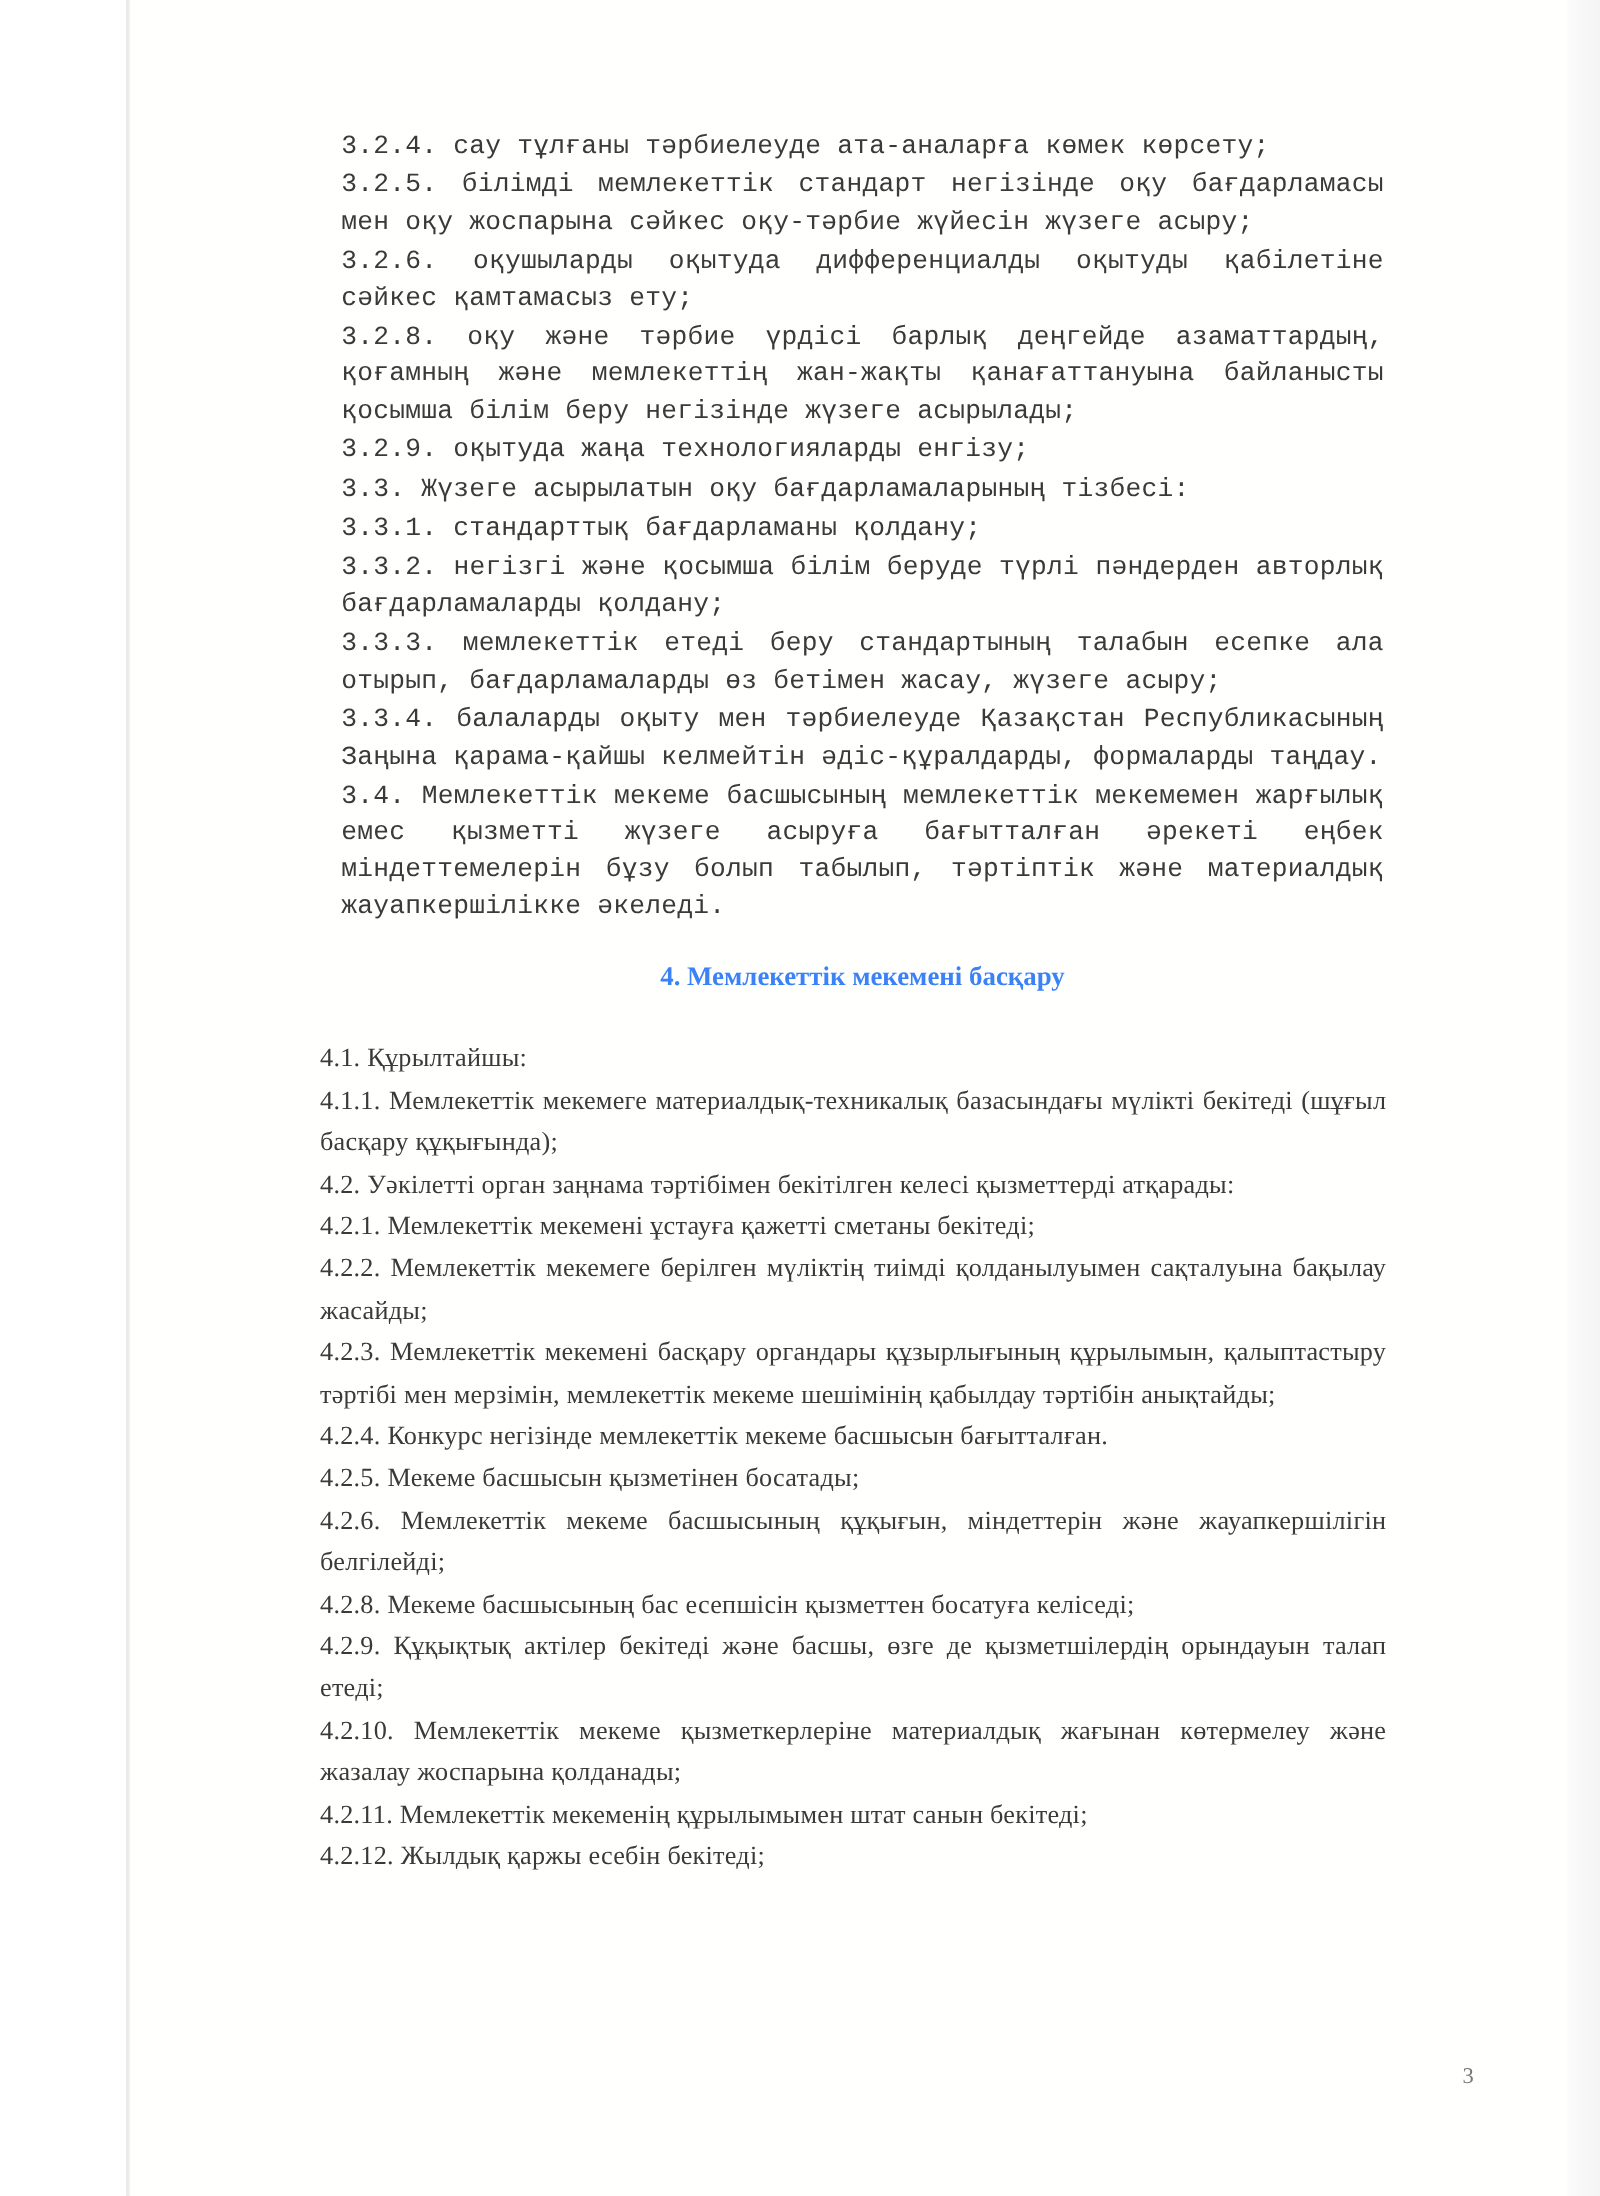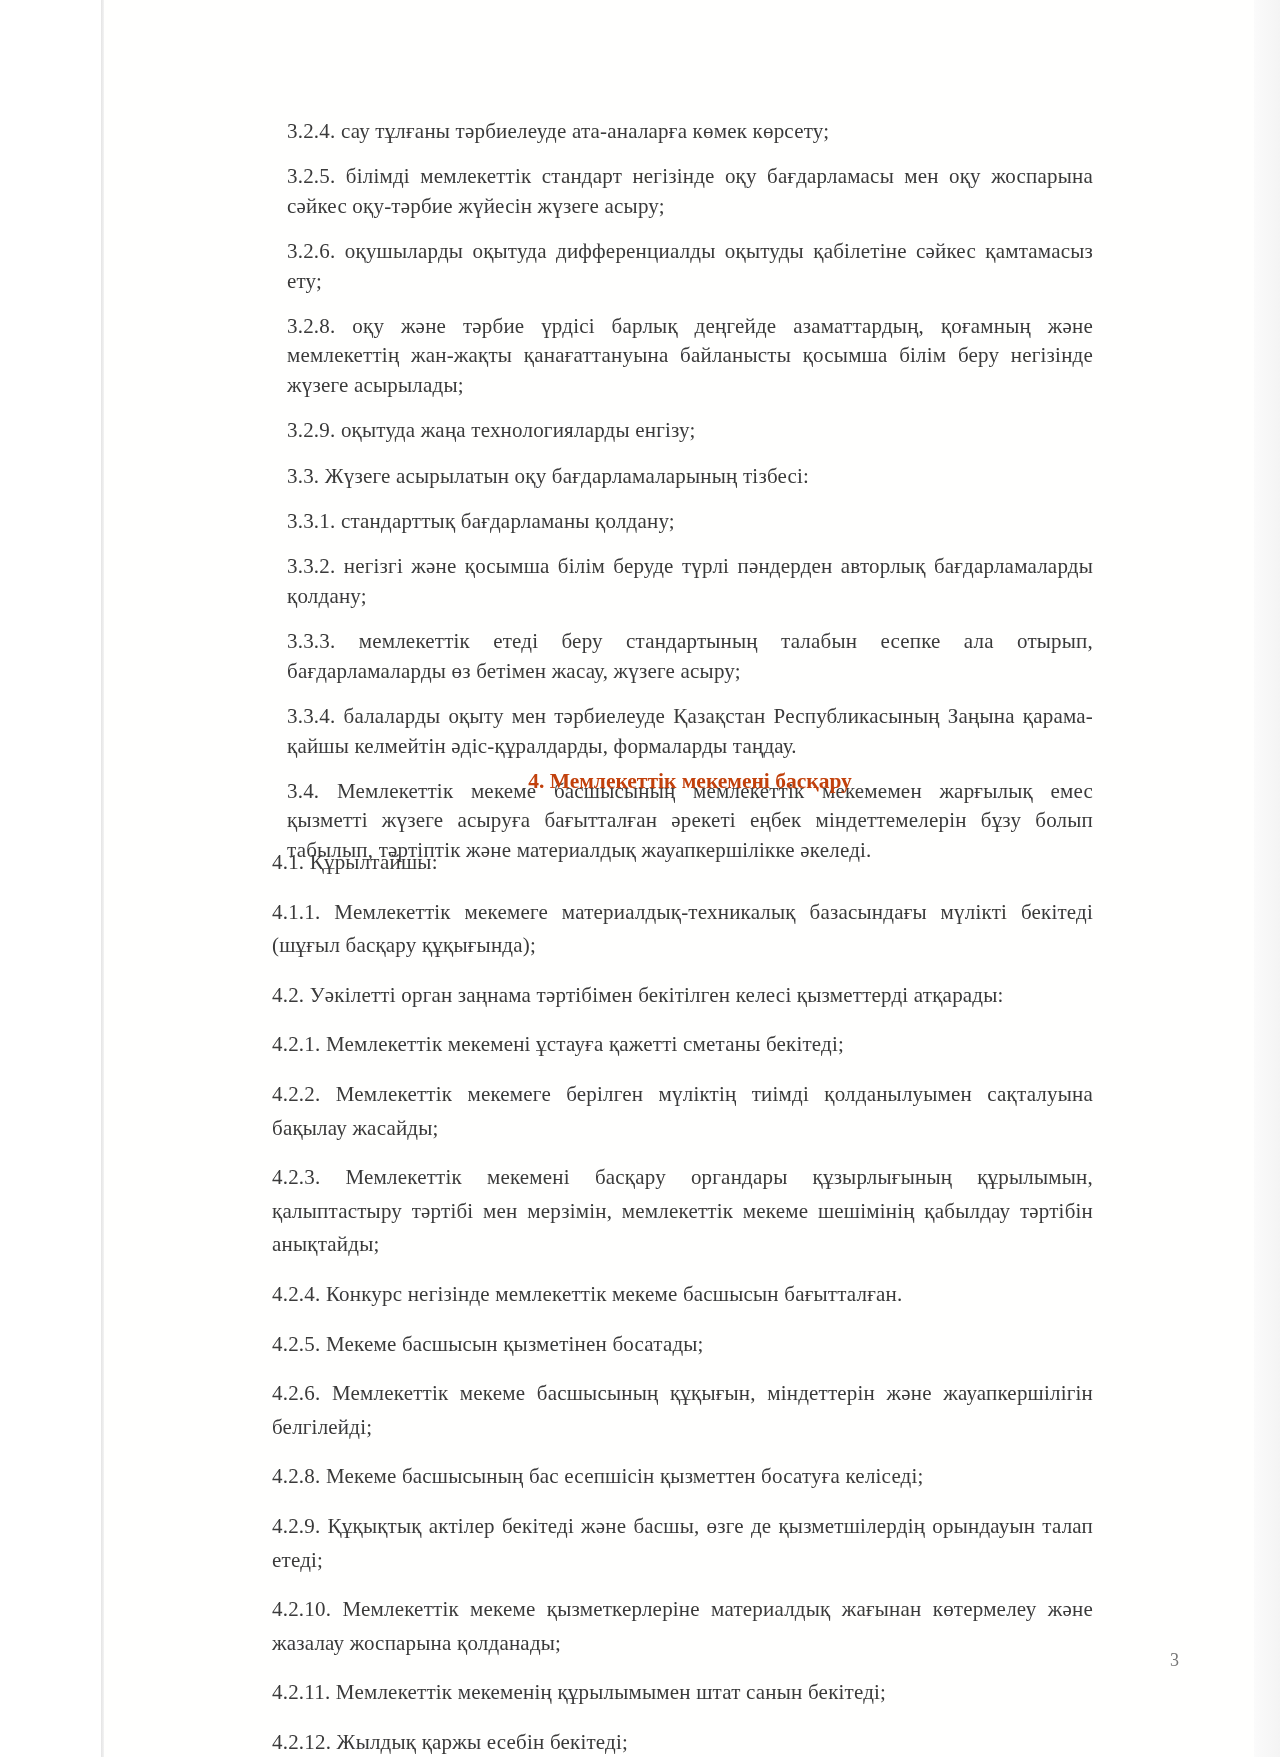--- a/index.html
+++ b/index.html
@@ -44,47 +44,48 @@
     position: absolute;
     left: 271px;
     top: 101px;
     width: 838px;
     font-size: 21px;
     line-height: 29.4px;
     text-align: justify;
     letter-spacing: 0.2px;
   }
   .block-a p {
-    margin: 16px;
+    margin: 2px;
     text-indent: 0;
+    font-family: Liberation Mono, monospace;
   }
   .heading {
     position: absolute;
     left: 271px;
     top: 766px;
     width: 838px;
     text-align: center;
     font-weight: bold;
     font-size: 21.5px;
     line-height: 30px;
-    color: #c2410c;
+    color: #3b82f6;
   }
   
   .block-b {
     position: absolute;
     left: 256px;
     top: 830px;
     width: 853px;
     font-size: 21px;
     line-height: 33.6px;
     text-align: justify;
     letter-spacing: 0.2px;
   }
   .block-b p {
-    margin: 16px;
+    margin: 0;
   }
   .page-number {
     position: absolute;
     left: 1170px;
     top: 1650px;
     font-size: 18px;
     color: #777;
   }
 </style>
 </head>

